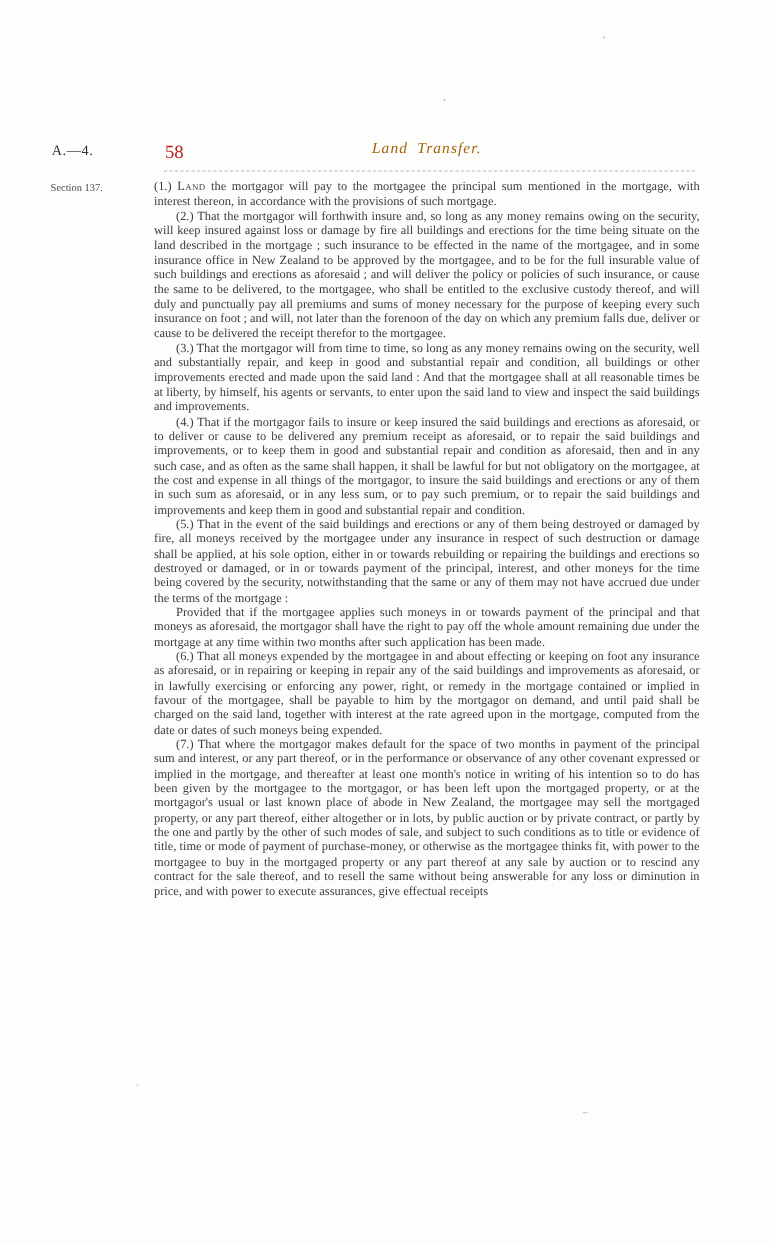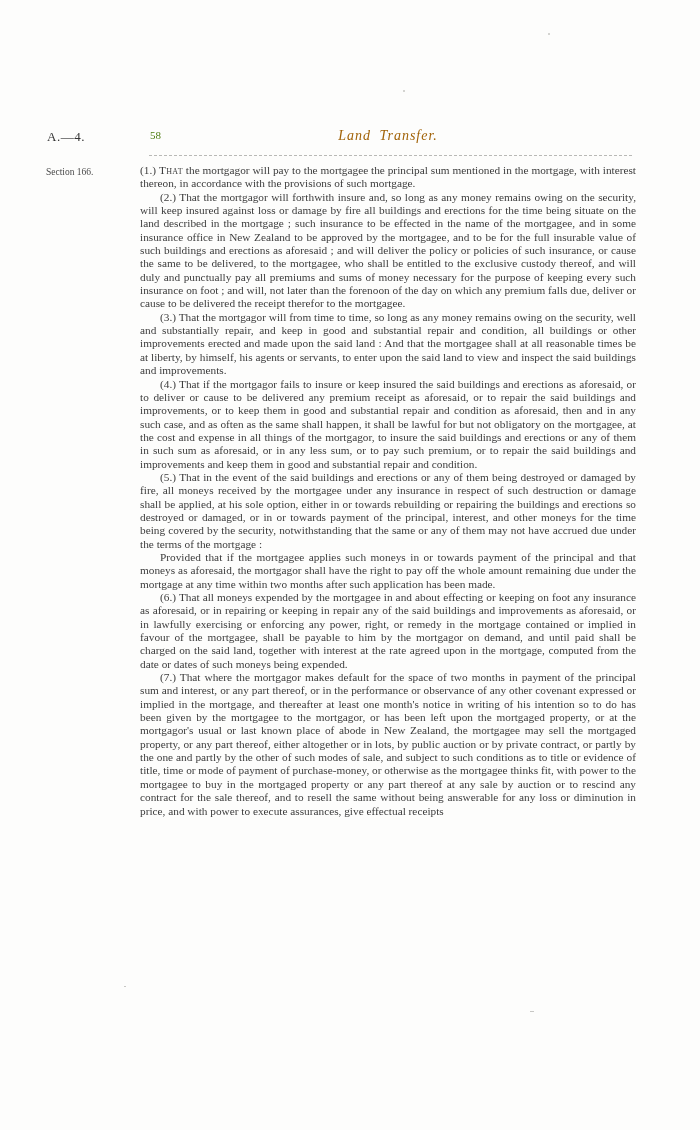--- a/index.html
+++ b/index.html
@@ -22,22 +22,22 @@
     left: 47px;
     top: 129px;
     font-size: 13px;
     letter-spacing: 0.5px;
     color: #333;
   }
   .page-number {
     position: absolute;
     left: 150px;
     top: 129px;
-    font-size: 11px;
-    color: #4d7c0f;
+    font-size: 17px;
+    color: #b91c1c;
   }
   .running-title {
     position: absolute;
     left: 140px;
     top: 128px;
     width: 496px;
     text-align: center;
     font-style: italic;
     font-size: 14px;
     letter-spacing: 1px;
@@ -106,25 +106,25 @@
 </style>
 </head>
 <body>
 
 <div id="page">
 
   <div class="doc-ref">A.—4.</div>
   <div class="page-number">58</div>
   <div class="running-title">Land Transfer.</div>
   <div class="header-rule"></div>
-  <div class="margin-note">Section 166.</div>
+  <div class="margin-note">Section 137.</div>
 
   <div class="main-col">
     <div>
-        <p class="para">(1.) <span class="sc">That</span> the mortgagor will pay to the mortgagee the principal sum mentioned in the mortgage, with interest thereon, in accordance with the provisions of such mortgage.</p>
+        <p class="para">(1.) <span class="sc">Land</span> the mortgagor will pay to the mortgagee the principal sum mentioned in the mortgage, with interest thereon, in accordance with the provisions of such mortgage.</p>
         <p class="para indent">(2.) That the mortgagor will forthwith insure and, so long as any money remains owing on the security, will keep insured against loss or damage by fire all buildings and erections for the time being situate on the land described in the mortgage ; such insurance to be effected in the name of the mortgagee, and in some insurance office in New Zealand to be approved by the mortgagee, and to be for the full insurable value of such buildings and erections as aforesaid ; and will deliver the policy or policies of such insurance, or cause the same to be delivered, to the mortgagee, who shall be entitled to the exclusive custody thereof, and will duly and punctually pay all premiums and sums of money necessary for the purpose of keeping every such insurance on foot ; and will, not later than the forenoon of the day on which any premium falls due, deliver or cause to be delivered the receipt therefor to the mortgagee.</p>
         <p class="para indent">(3.) That the mortgagor will from time to time, so long as any money remains owing on the security, well and substantially repair, and keep in good and substantial repair and condition, all buildings or other improvements erected and made upon the said land : And that the mortgagee shall at all reasonable times be at liberty, by himself, his agents or servants, to enter upon the said land to view and inspect the said buildings and improvements.</p>
         <p class="para indent">(4.) That if the mortgagor fails to insure or keep insured the said buildings and erections as aforesaid, or to deliver or cause to be delivered any premium receipt as aforesaid, or to repair the said buildings and improvements, or to keep them in good and substantial repair and condition as aforesaid, then and in any such case, and as often as the same shall happen, it shall be lawful for but not obligatory on the mortgagee, at the cost and expense in all things of the mortgagor, to insure the said buildings and erections or any of them in such sum as aforesaid, or in any less sum, or to pay such premium, or to repair the said buildings and improvements and keep them in good and substantial repair and condition.</p>
         <p class="para indent">(5.) That in the event of the said buildings and erections or any of them being destroyed or damaged by fire, all moneys received by the mortgagee under any insurance in respect of such destruction or damage shall be applied, at his sole option, either in or towards rebuilding or repairing the buildings and erections so destroyed or damaged, or in or towards payment of the principal, interest, and other moneys for the time being covered by the security, notwithstanding that the same or any of them may not have accrued due under the terms of the mortgage :</p>
         <p class="para indent">Provided that if the mortgagee applies such moneys in or towards payment of the principal and that moneys as aforesaid, the mortgagor shall have the right to pay off the whole amount remaining due under the mortgage at any time within two months after such application has been made.</p>
         <p class="para indent">(6.) That all moneys expended by the mortgagee in and about effecting or keeping on foot any insurance as aforesaid, or in repairing or keeping in repair any of the said buildings and improvements as aforesaid, or in lawfully exercising or enforcing any power, right, or remedy in the mortgage contained or implied in favour of the mortgagee, shall be payable to him by the mortgagor on demand, and until paid shall be charged on the said land, together with interest at the rate agreed upon in the mortgage, computed from the date or dates of such moneys being expended.</p>
         <p class="para indent">(7.) That where the mortgagor makes default for the space of two months in payment of the principal sum and interest, or any part thereof, or in the performance or observance of any other covenant expressed or implied in the mortgage, and thereafter at least one month's notice in writing of his intention so to do has been given by the mortgagee to the mortgagor, or has been left upon the mortgaged property, or at the mortgagor's usual or last known place of abode in New Zealand, the mortgagee may sell the mortgaged property, or any part thereof, either altogether or in lots, by public auction or by private contract, or partly by the one and partly by the other of such modes of sale, and subject to such conditions as to title or evidence of title, time or mode of payment of purchase-money, or otherwise as the mortgagee thinks fit, with power to the mortgagee to buy in the mortgaged property or any part thereof at any sale by auction or to rescind any contract for the sale thereof, and to resell the same without being answerable for any loss or diminution in price, and with power to execute assurances, give effectual receipts</p>
       </div>
   </div>
 

